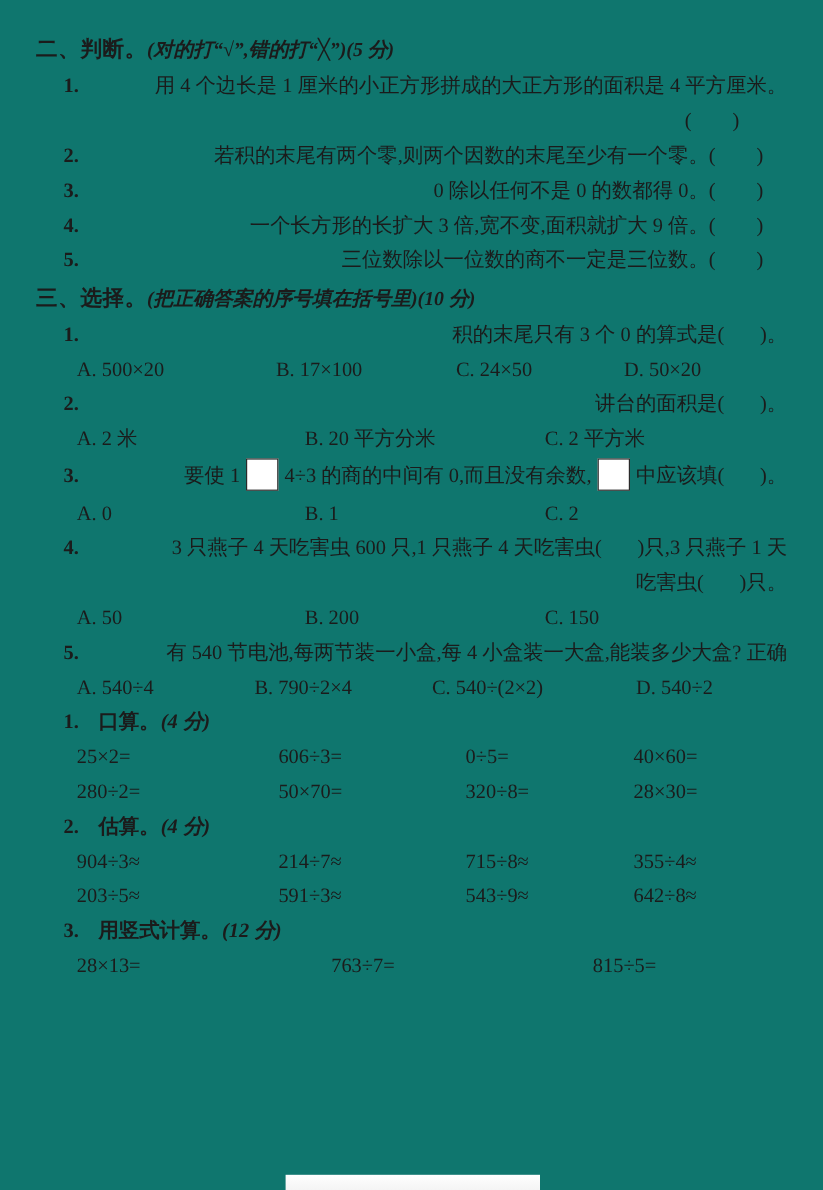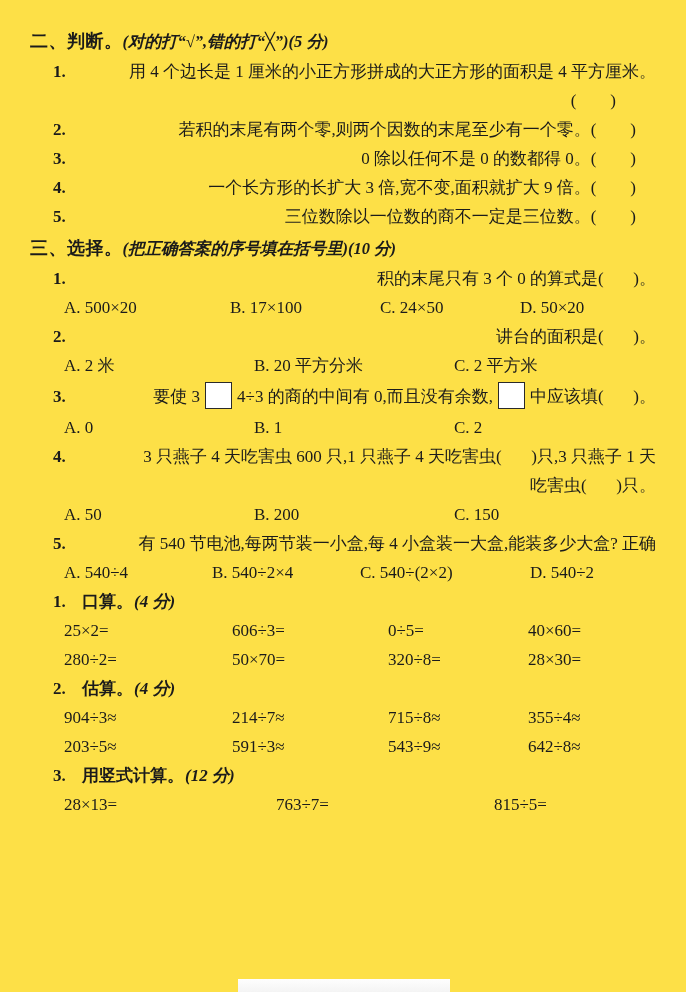--- a/index.html
+++ b/index.html
@@ -1,19 +1,19 @@
 <!DOCTYPE html>
 <html><head>
 <meta charset="utf-8">
 <style>
   html,body { margin:0; padding:0; background:#ffffff; }
   .page {
     position:relative;
     width:686px; height:992px;
-    background:#fde047;
+    background:#0f766e;
     box-sizing:border-box;
     padding:24px 30px 0 30px;
     font-family:"Liberation Serif","DejaVu Serif",serif;
     font-size:17px;
     color:#1b1b1b;
     overflow:hidden;
   }
   [data-bind] { white-space:pre-wrap; }
   .line { line-height:29px; }
   .sec-h { line-height:30px; margin-top:2px; }
@@ -115,21 +115,21 @@
       <span class="q-text" data-bind="choice.q2.text">讲台的面积是(       )。</span>
     </div>
     <div class="line opts opts-3">
       <span data-bind="choice.q2.options.0">A. 2 米</span>
       <span data-bind="choice.q2.options.1">B. 20 平方分米</span>
       <span data-bind="choice.q2.options.2">C. 2 平方米</span>
     </div>
 
     <div class="line q-row" style="line-height:33px">
       <span class="q-num" data-bind="choice.q3.num">3.</span>
-      <span class="q-text"><span data-bind="choice.q3.before">要使 3</span><span class="box"></span><span data-bind="choice.q3.middle">4÷3 的商的中间有 0,而且没有余数,</span><span class="box"></span><span data-bind="choice.q3.after">中应该填(       )。</span></span>
+      <span class="q-text"><span data-bind="choice.q3.before">要使 1</span><span class="box"></span><span data-bind="choice.q3.middle">4÷3 的商的中间有 0,而且没有余数,</span><span class="box"></span><span data-bind="choice.q3.after">中应该填(       )。</span></span>
     </div>
     <div class="line opts opts-3">
       <span data-bind="choice.q3.options.0">A. 0</span>
       <span data-bind="choice.q3.options.1">B. 1</span>
       <span data-bind="choice.q3.options.2">C. 2</span>
     </div>
 
     <div class="q-row">
       <span class="q-num line" data-bind="choice.q4.num">4.</span>
       <span class="q-text">
@@ -144,21 +144,21 @@
     </div>
 
     <div class="q-row">
       <span class="q-num line" data-bind="choice.q5.num">5.</span>
       <span class="q-text">
         <div class="line" data-bind="choice.q5.line1">有 540 节电池,每两节装一小盒,每 4 小盒装一大盒,能装多少大盒? 正确</div>
       </span>
     </div>
     <div class="line opts opts-4b">
       <span data-bind="choice.q5.options.0">A. 540÷4</span>
-      <span data-bind="choice.q5.options.1">B. 540÷2×4</span>
+      <span data-bind="choice.q5.options.1">B. 790÷2×4</span>
       <span data-bind="choice.q5.options.2">C. 540÷(2×2)</span>
       <span data-bind="choice.q5.options.3">D. 540÷2</span>
     </div>
   </div>
 
   <div>
 
     <div class="line q-row">
       <span class="q-num" data-bind="calc.sub1.num">1.</span>
       <span><span class="sub-label" data-bind="calc.sub1.label">口算。</span><span class="sub-score" data-bind="calc.sub1.score">(4 分)</span></span>

